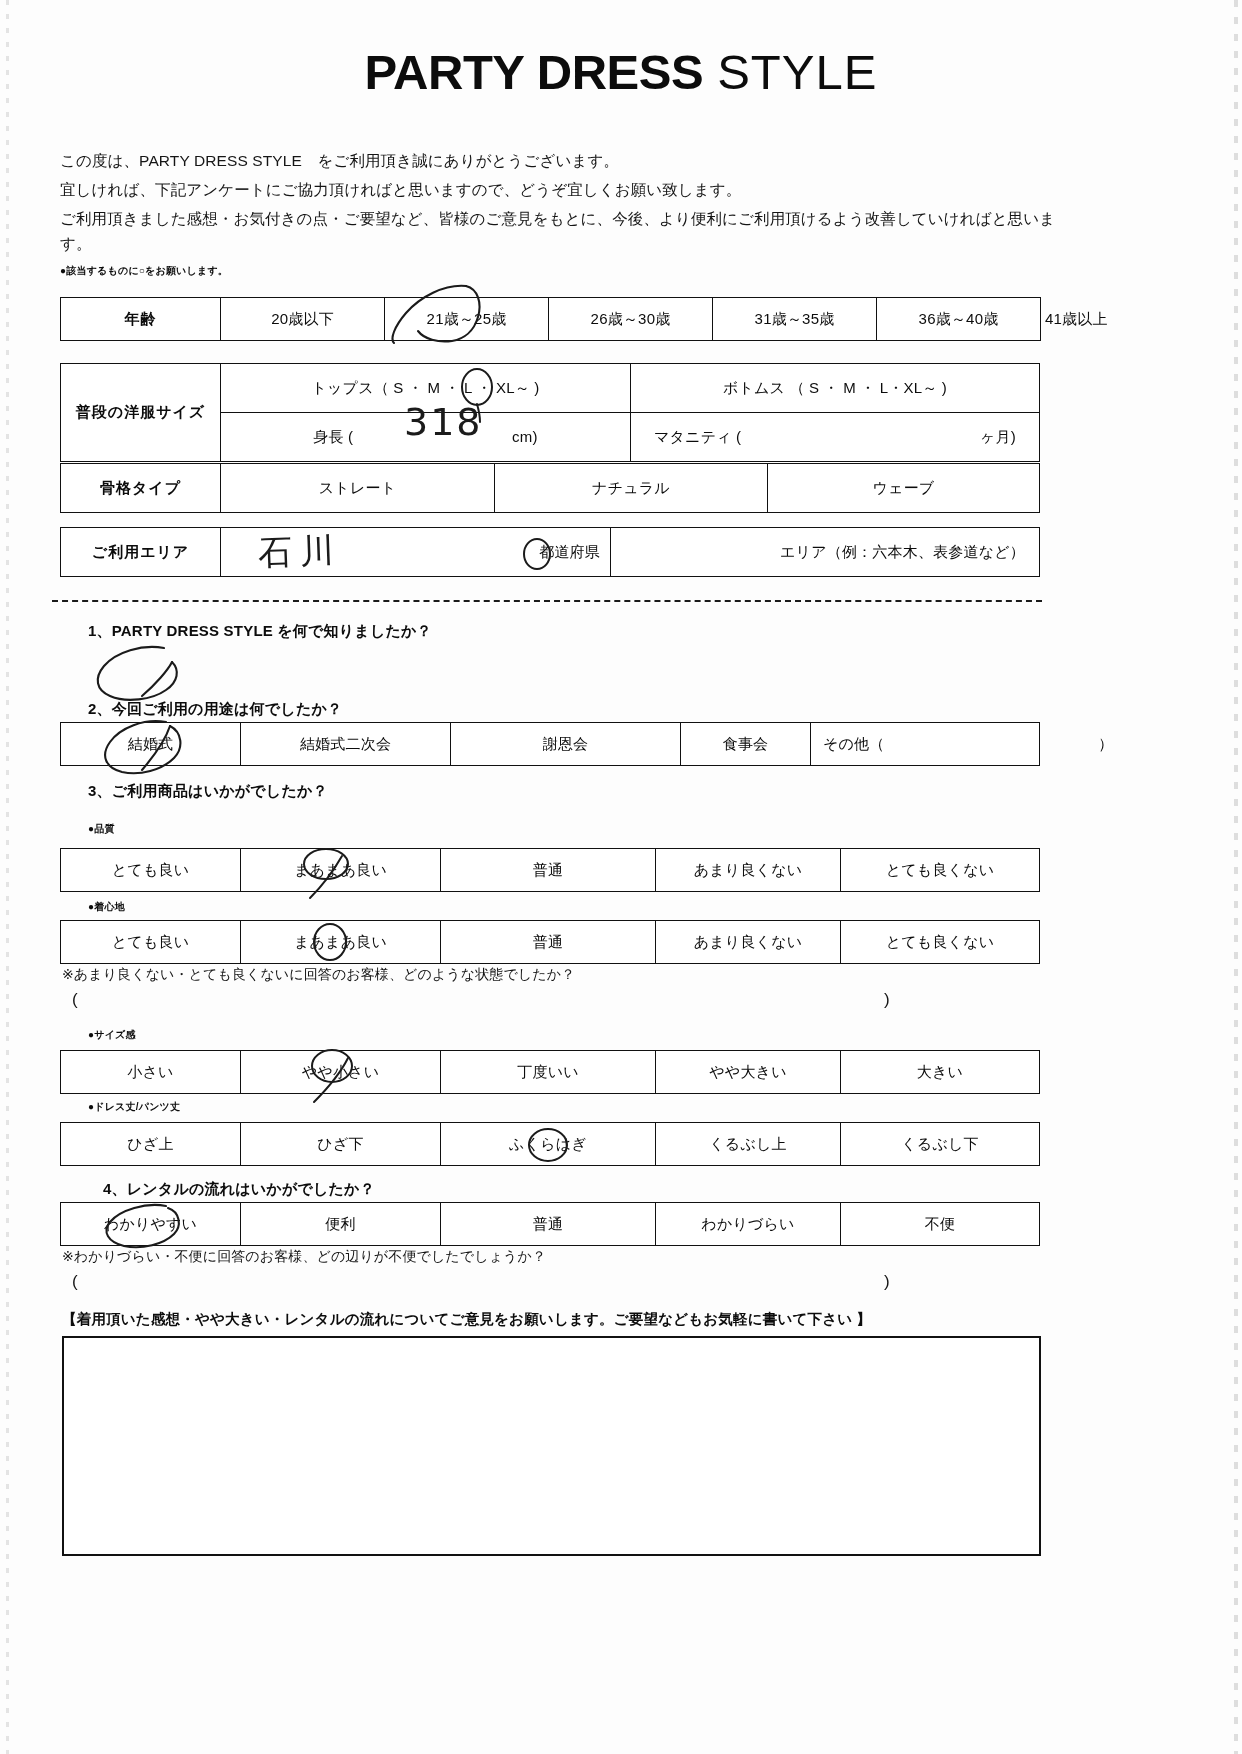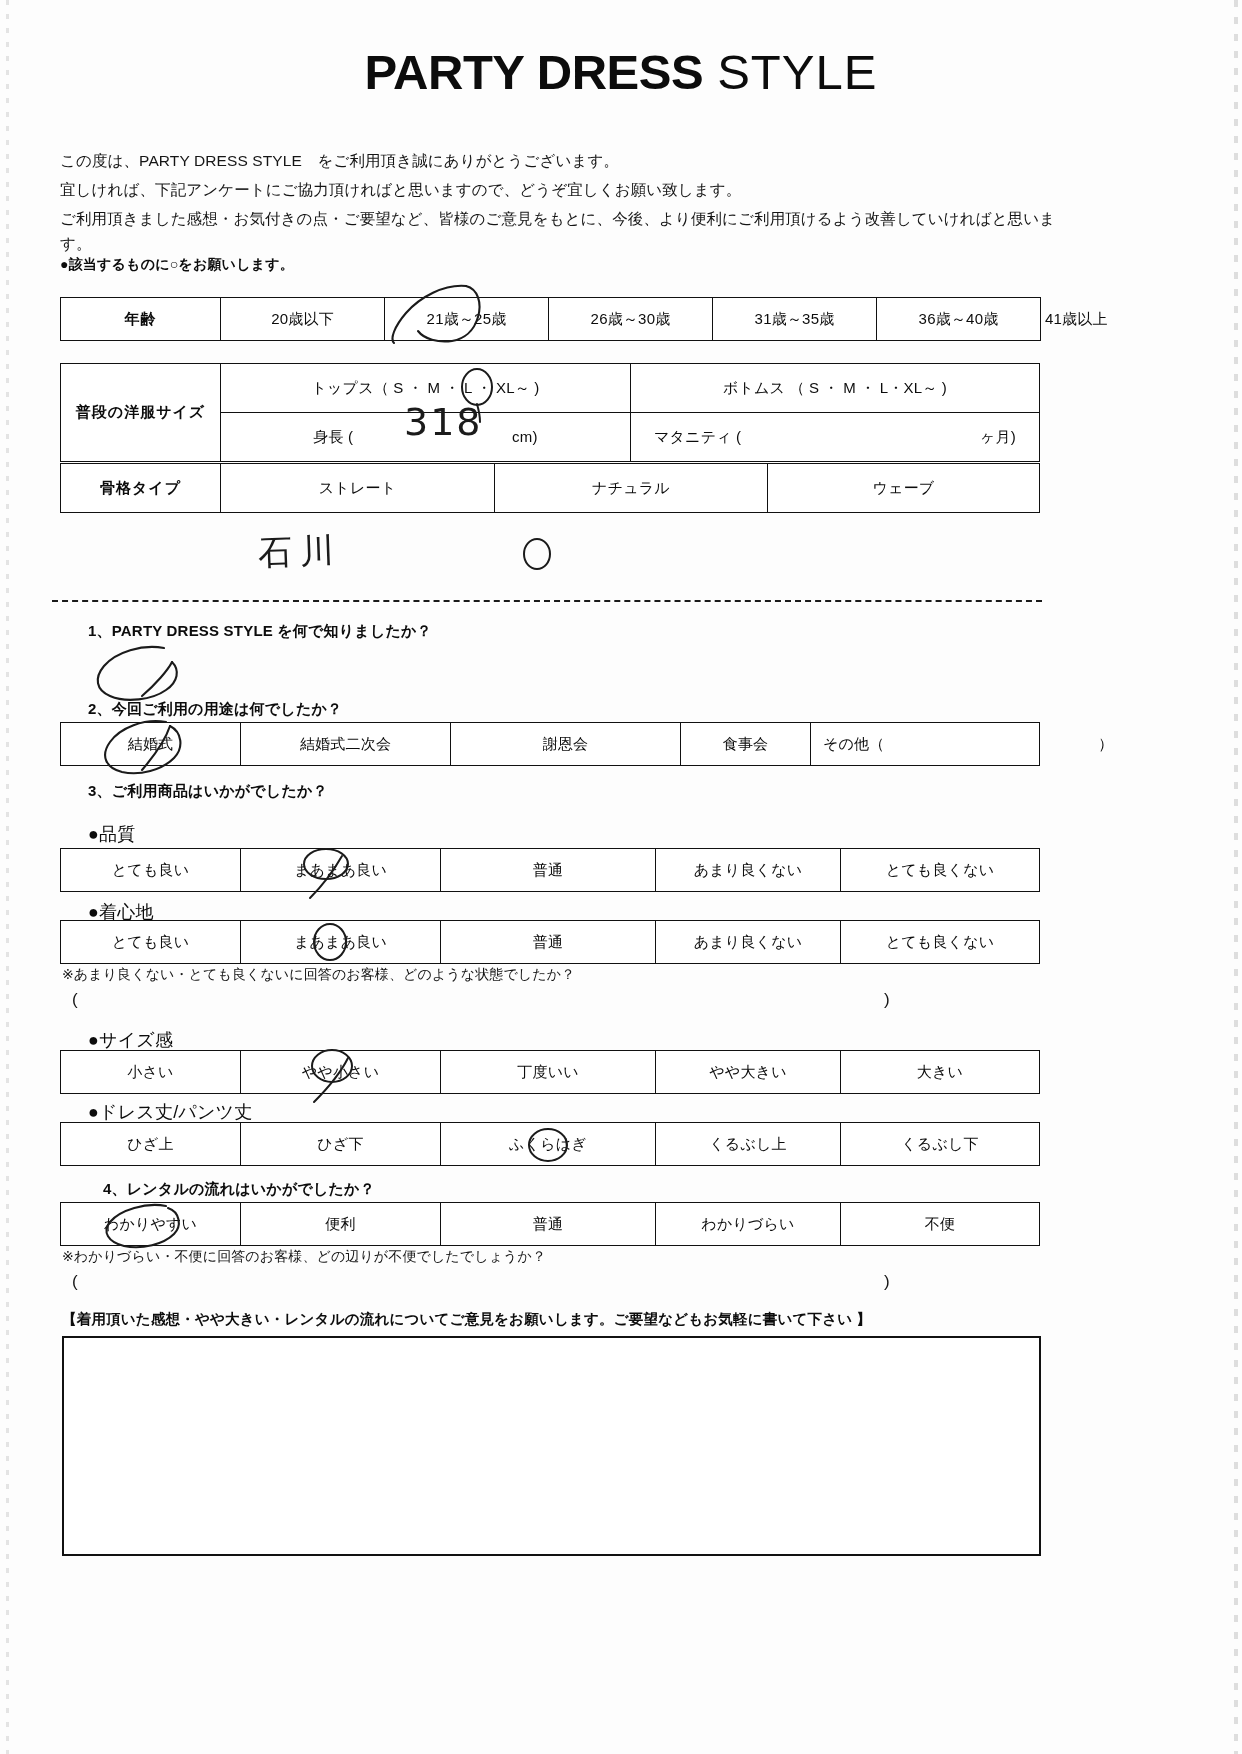--- a/index.html
+++ b/index.html
@@ -35,27 +35,27 @@
 
   .intro { position:absolute; left:60px; top:148px; width:1010px; }
   .intro p {
     margin:0 0 4px 0;
     font-size:15.5px; line-height:25px;
     letter-spacing:.1px;
     color:#151515;
   }
 
   .section-label {
-    font-size:14px; font-weight:700; letter-spacing:.2px;
+    font-size:10px; font-weight:700; letter-spacing:.2px;margin-top:8px;
   }
   .q-label {
     font-size:15px; font-weight:700; letter-spacing:.2px;
   }
   .sub-label {
-    font-size:18px; font-weight:400; letter-spacing:.2px;
+    font-size:10px; font-weight:700; letter-spacing:.2px;
   }
   .note {
     font-size:14px; letter-spacing:.1px; color:#151515;
   }
 
   .abs { position:absolute; }
 
   table.grid {
     border-collapse:collapse;
     table-layout:fixed;
@@ -195,20 +195,38 @@
     <tbody>
         <tr>
       <td class="hdr tall">骨格タイプ</td>
       <td class="tall">ストレート</td>
       <td class="tall">ナチュラル</td>
       <td class="tall">ウェーブ</td>
     </tr>
   </tbody>
     </table>
 
+  <table class="grid" style="position:absolute; left:60px; top:527px; width:980px;">
+    <colgroup>
+        <col style="width:160px">
+        <col style="width:390px">
+        <col>
+      </colgroup>
+    <tbody>
+        <tr>
+      <td class="hdr tall">ご利用エリア</td>
+      <td class="tall" style="text-align:right; padding-right:10px;">
+        <span>都道府県</span>
+      </td>
+      <td class="tall" style="text-align:right; padding-right:14px;">
+        <span>エリア（例：六本木、表参道など）</span>
+      </td>
+    </tr>
+  </tbody>
+    </table>
 
   <div class="hand" style="left:258px; top:528px; font-size:34px; line-height:46px; letter-spacing:8px; transform:rotate(-2deg);">石川</div>
 
   <div class="ink" style="left:516px; top:530px; width:42px; height:44px;">
     <svg width="42" height="44" viewBox="0 0 42 44">
       <ellipse cx="21" cy="24" rx="13" ry="15" stroke-width="2"></ellipse>
     </svg>
   </div>
 
   <div class="dashed-sep"></div>

